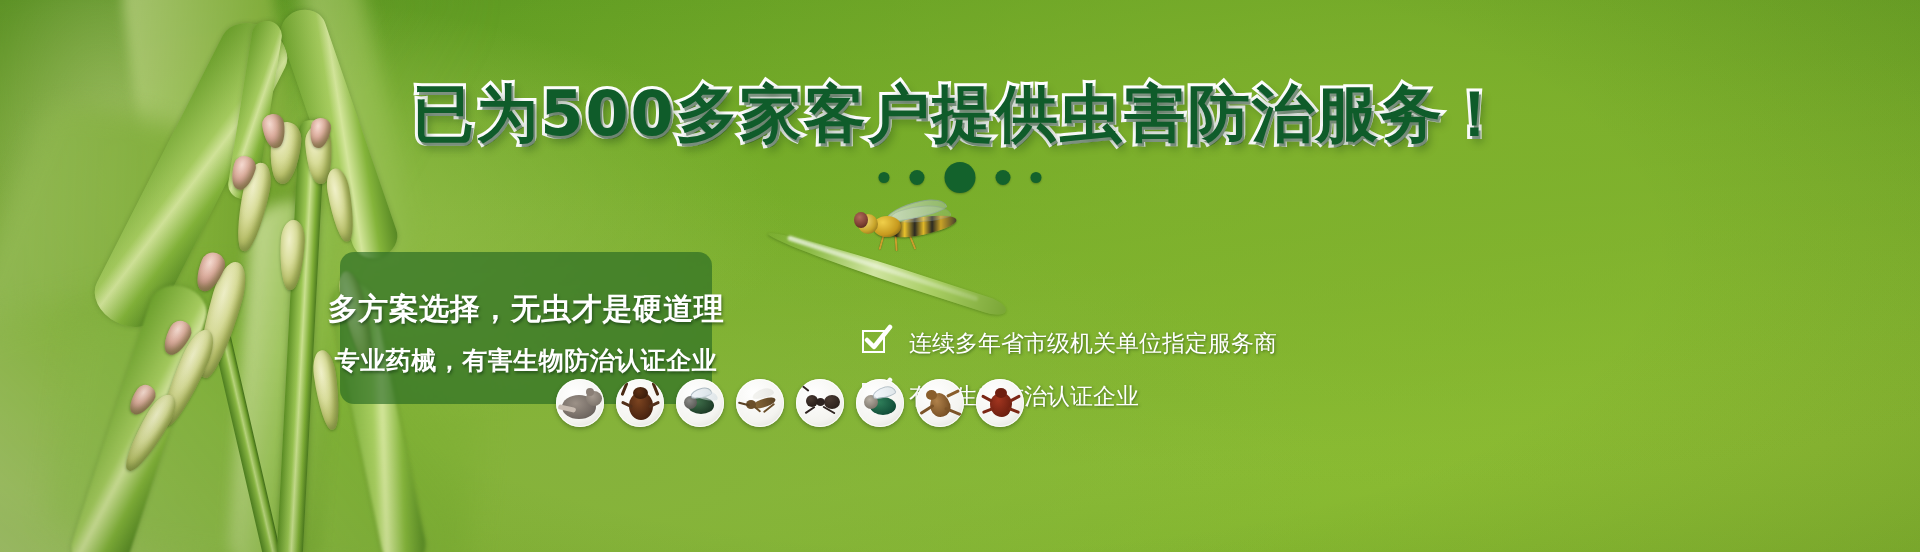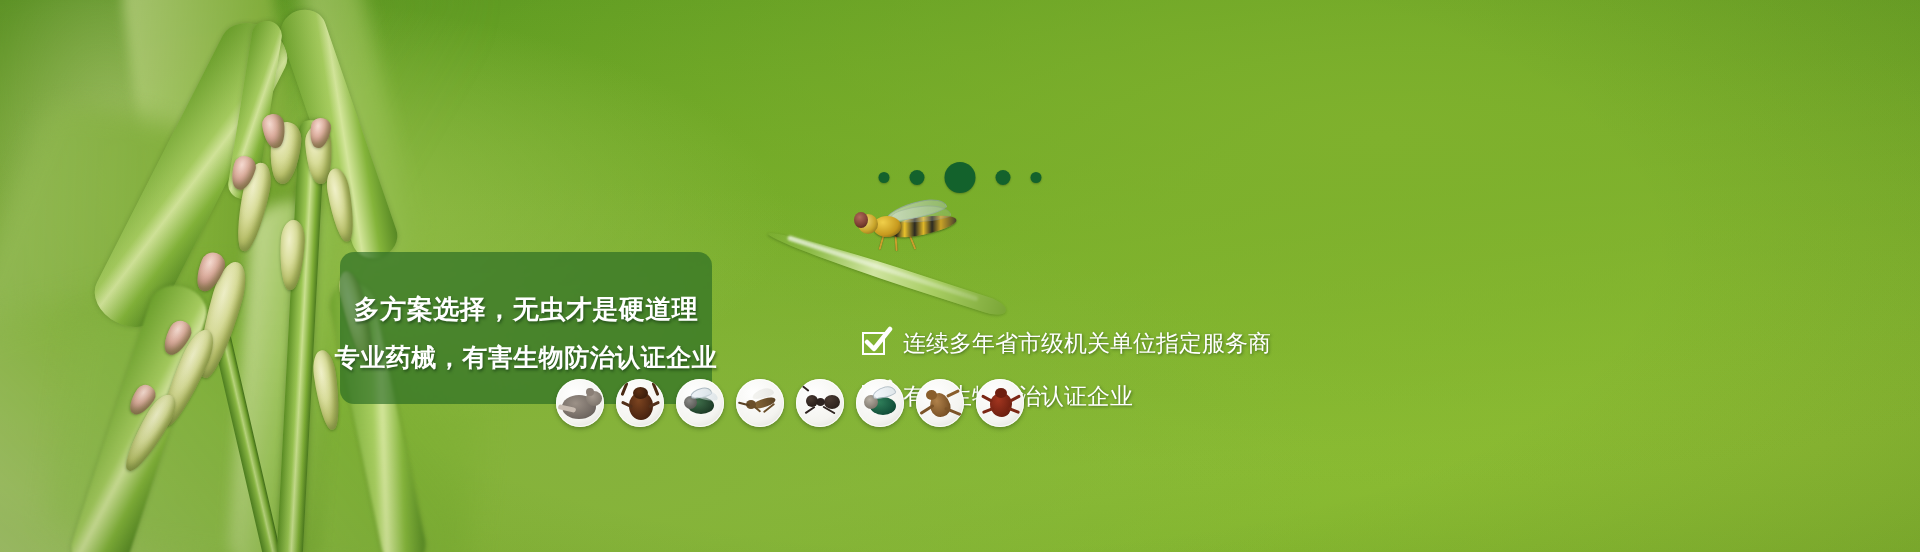--- a/index.html
+++ b/index.html
@@ -183,29 +183,29 @@
     position:absolute; left:330px; top:252px; width:392px; height:152px;
     display:flex; flex-direction:column; justify-content:center;
     align-items:center; gap:14px;
   }
   .pline{
     color:#ffffff; font-weight:bold; white-space:nowrap;
     text-shadow:1px 2px 3px rgba(10,40,12,.55);
     font-family:"DejaVu Sans","Liberation Sans",sans-serif;
   }
   .pline.l1{ font-size:25px; letter-spacing:.5px; }
-  .pline.l2{ font-size:26px; letter-spacing:.5px;margin-top:10px; }
+  .pline.l2{ font-size:30px; letter-spacing:.5px;margin-top:10px; }
   .pline.l3{ font-size:25px; letter-spacing:.5px; }
 
   
   .checks{
     position:absolute; left:862px; top:328px;
     display:flex; flex-direction:column; gap:22px;
   }
-  .check-row{ display:flex; align-items:center; gap:14px; }
+  .check-row{ display:flex; align-items:flex-start; gap:20px; }
   .cbox{ position:relative; width:27px; height:27px; flex:0 0 auto; }
   .cbox .sq{
     position:absolute; left:0; top:2px; width:23px; height:23px;
     border:2px solid #ffffff;
   }
   .cbox svg{ position:absolute; left:1px; top:-4px; }
   .ctext{
     color:#ffffff; font-size:23px; font-weight:normal; white-space:nowrap;
     font-family:"DejaVu Sans","Liberation Sans",sans-serif;
     text-shadow:1px 1px 3px rgba(10,40,12,.5);
@@ -278,20 +278,21 @@
     <div class="hf-abdomen"></div>
     <div class="hf-wing"></div>
     <div class="hf-wing hf-wing2"></div>
     <div class="hf-thorax"></div>
     <div class="hf-head"></div>
     <div class="hf-eye"></div>
   </div>
 
   <div class="bg-vignette"></div>
 
+  <div class="headline">已为500多家客户提供虫害防治服务！</div>
 
   <div class="dots">
     <span class="dot s"></span>
     <span class="dot m"></span>
     <span class="dot l"></span>
     <span class="dot m"></span>
     <span class="dot s"></span>
   </div>
 
   <div class="panel"></div>

